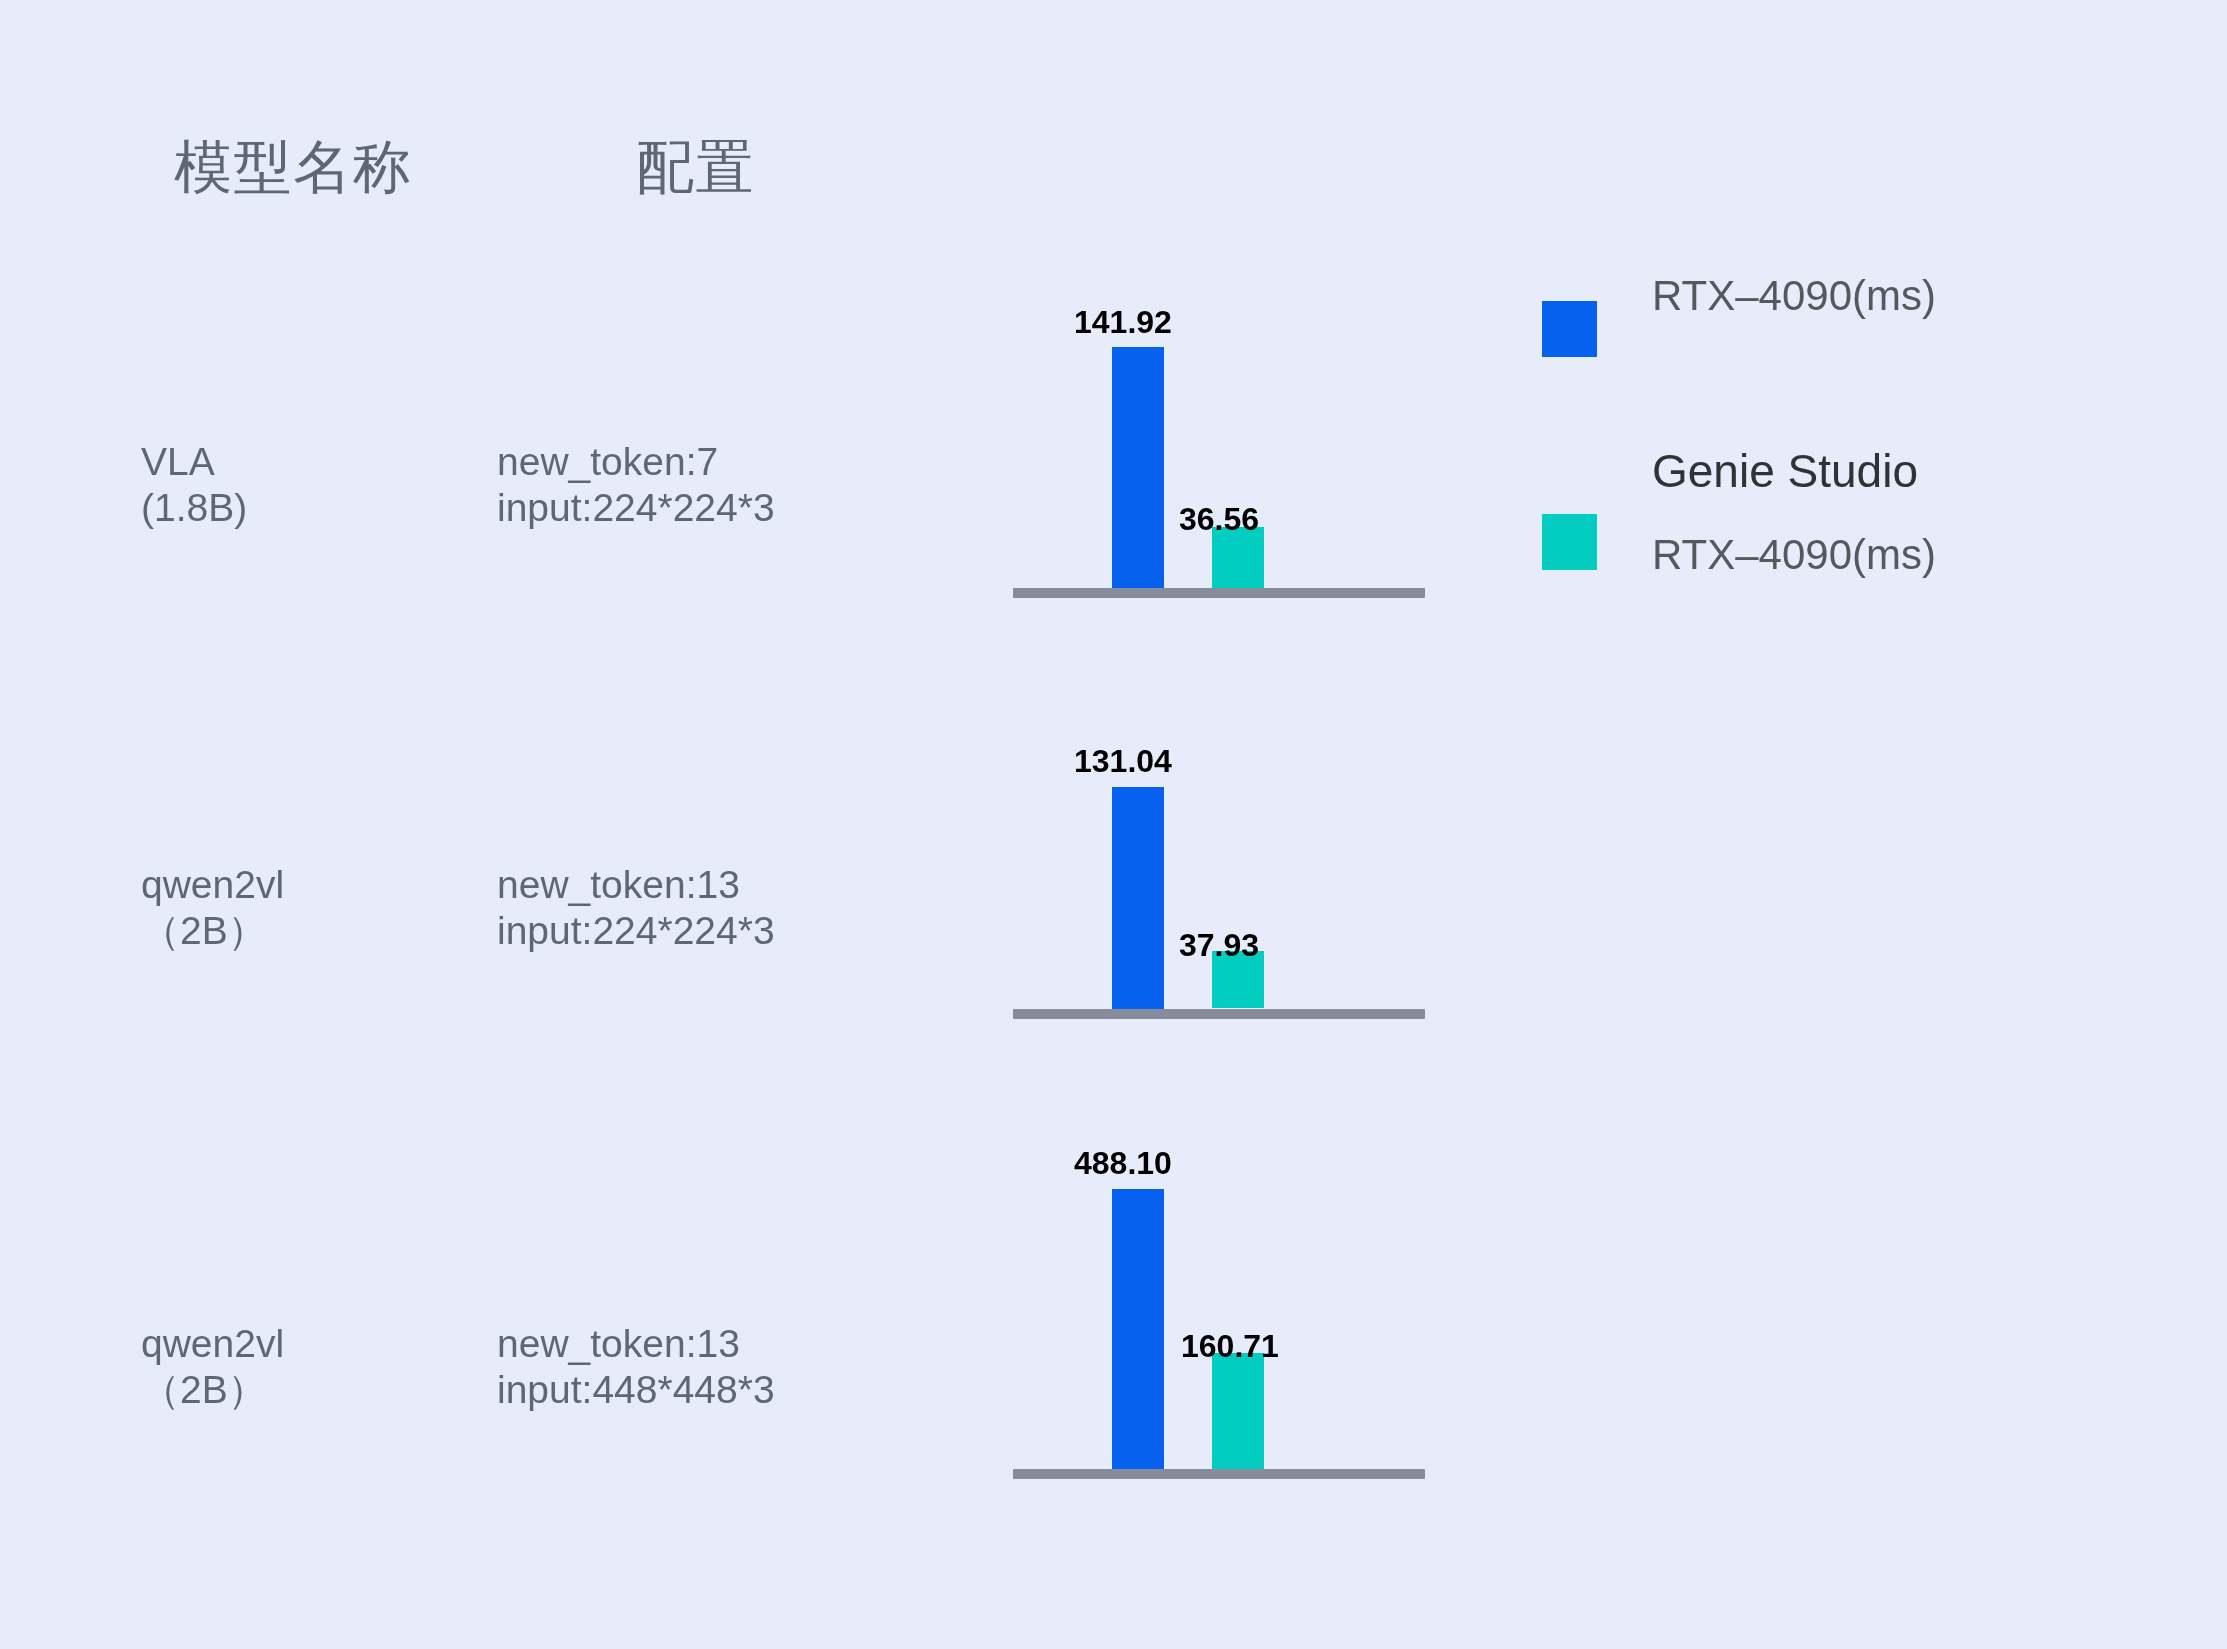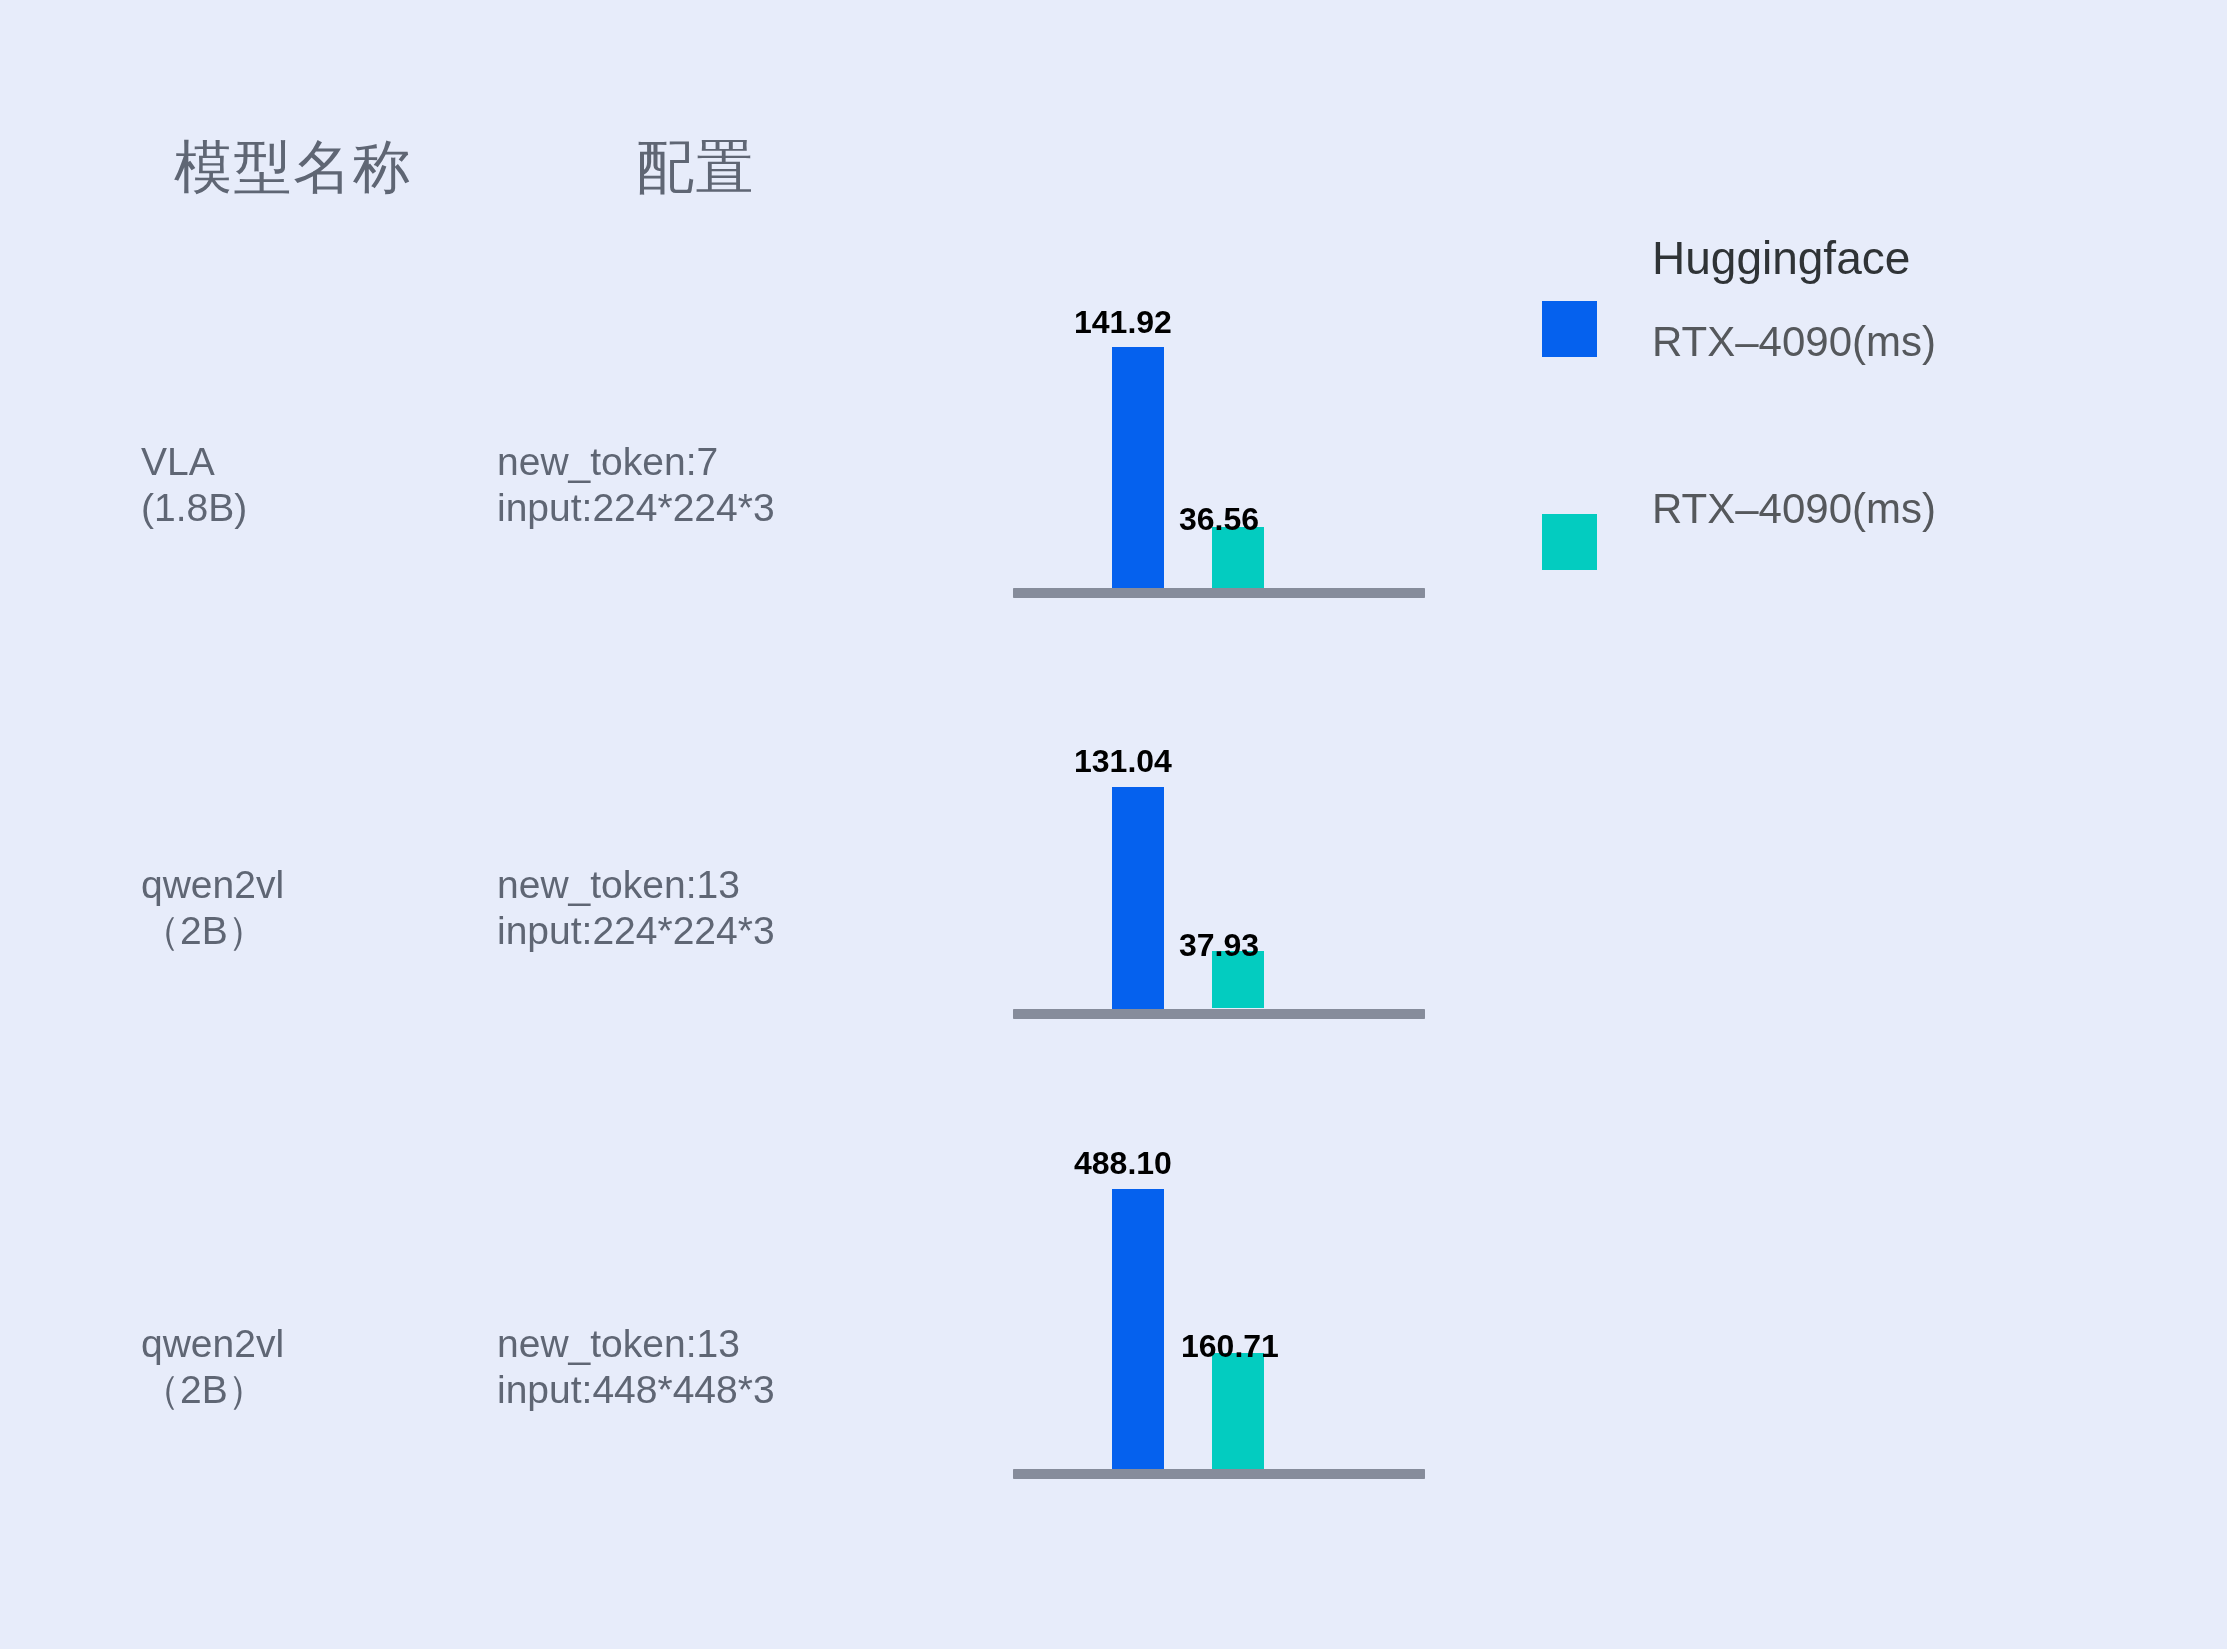--- a/index.html
+++ b/index.html
@@ -187,28 +187,28 @@
       <div class="bar-label" id="r3-lab-genie" style="left: 168px; top: 8.6px; text-align: right;">160.71</div>
       <div class="baseline" id="r3-base" style="top: 148px;"></div>
     </div>
   </div>
 
   <div id="legend">
 
     <div class="legend-item" id="legend-item-0">
       <span class="legend-swatch legend-swatch-hf"></span>
       <span class="legend-text">
-        <span class="legend-name">Huggingface</span>
         <span class="legend-sub">RTX–4090(ms)</span>
       </span>
     </div>
 
     <div class="legend-item" id="legend-item-1">
       <span class="legend-swatch legend-swatch-genie"></span>
       <span class="legend-text">
+        <span class="legend-name">Genie Studio</span>
         <span class="legend-sub">RTX–4090(ms)</span>
       </span>
     </div>
 
   </div>
 
 </div>
 
 
 </body></html>

